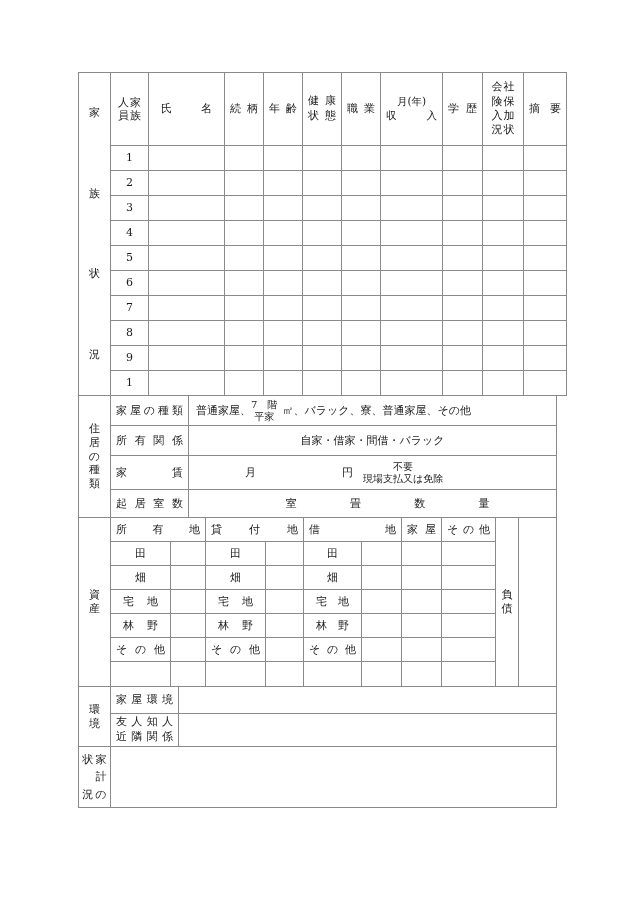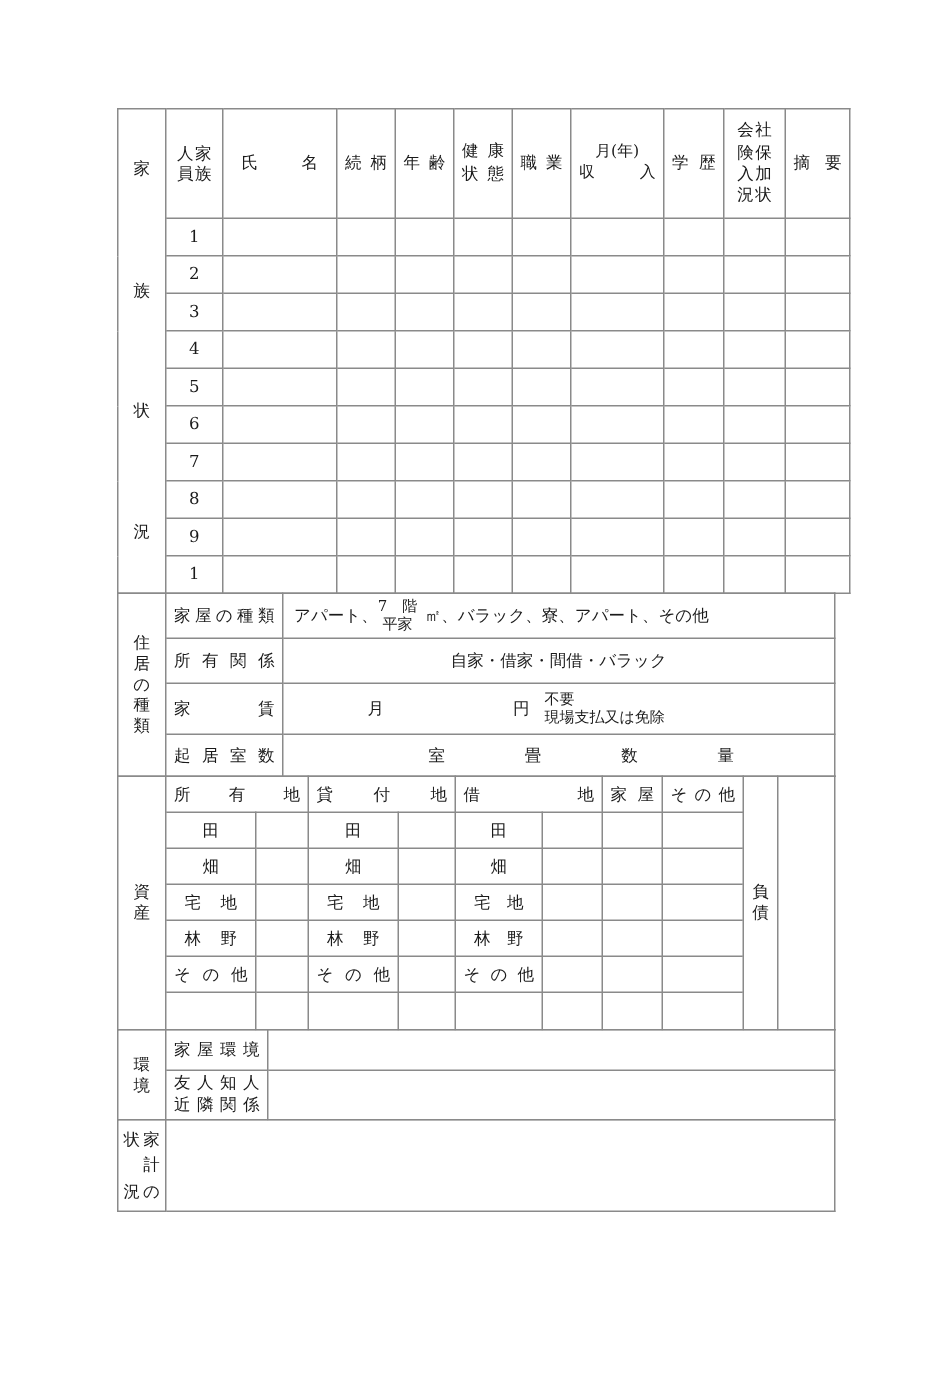--- a/index.html
+++ b/index.html
@@ -70,21 +70,21 @@
 
   
   .stack2 {
     display: inline-flex;
     flex-direction: column;
     align-items: center;
     line-height: 1.2;
     vertical-align: middle;
     font-size: 10px;
   }
-  .stack2.lefty { align-items: flex-start; }
+  .stack2.lefty { align-items: center; }
 
   
   .incCell {
     display: flex;
     flex-direction: column;
     align-items: stretch;
     padding: 0 5px;
     font-size: 10.5px;
     line-height: 1.3;
   }
@@ -416,26 +416,26 @@
         <div class="jlabel tight">
           <span>家</span>
           <span>屋</span>
           <span>の</span>
           <span>種</span>
           <span>類</span>
         </div>
       </td>
       <td>
         <div class="freeline">
-          <span>アパート、</span>
+          <span>普通家屋、</span>
           <span class="stack2">
             <span>7　階</span>
             <span>平家</span>
           </span>
-          <span style="margin-left:5px">㎡、バラック、寮、アパート、その他</span>
+          <span style="margin-left:5px">㎡、バラック、寮、普通家屋、その他</span>
         </div>
       </td>
     </tr>
 
     <tr>
       <td style="height:29px">
         <div class="jlabel tight">
           <span>所</span>
           <span>有</span>
           <span>関</span>

